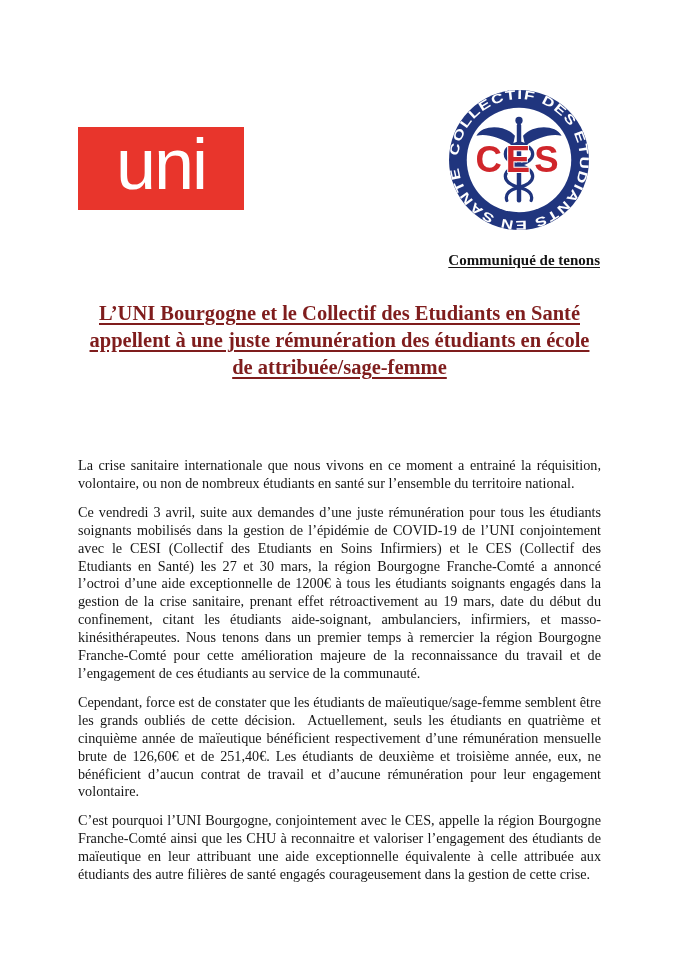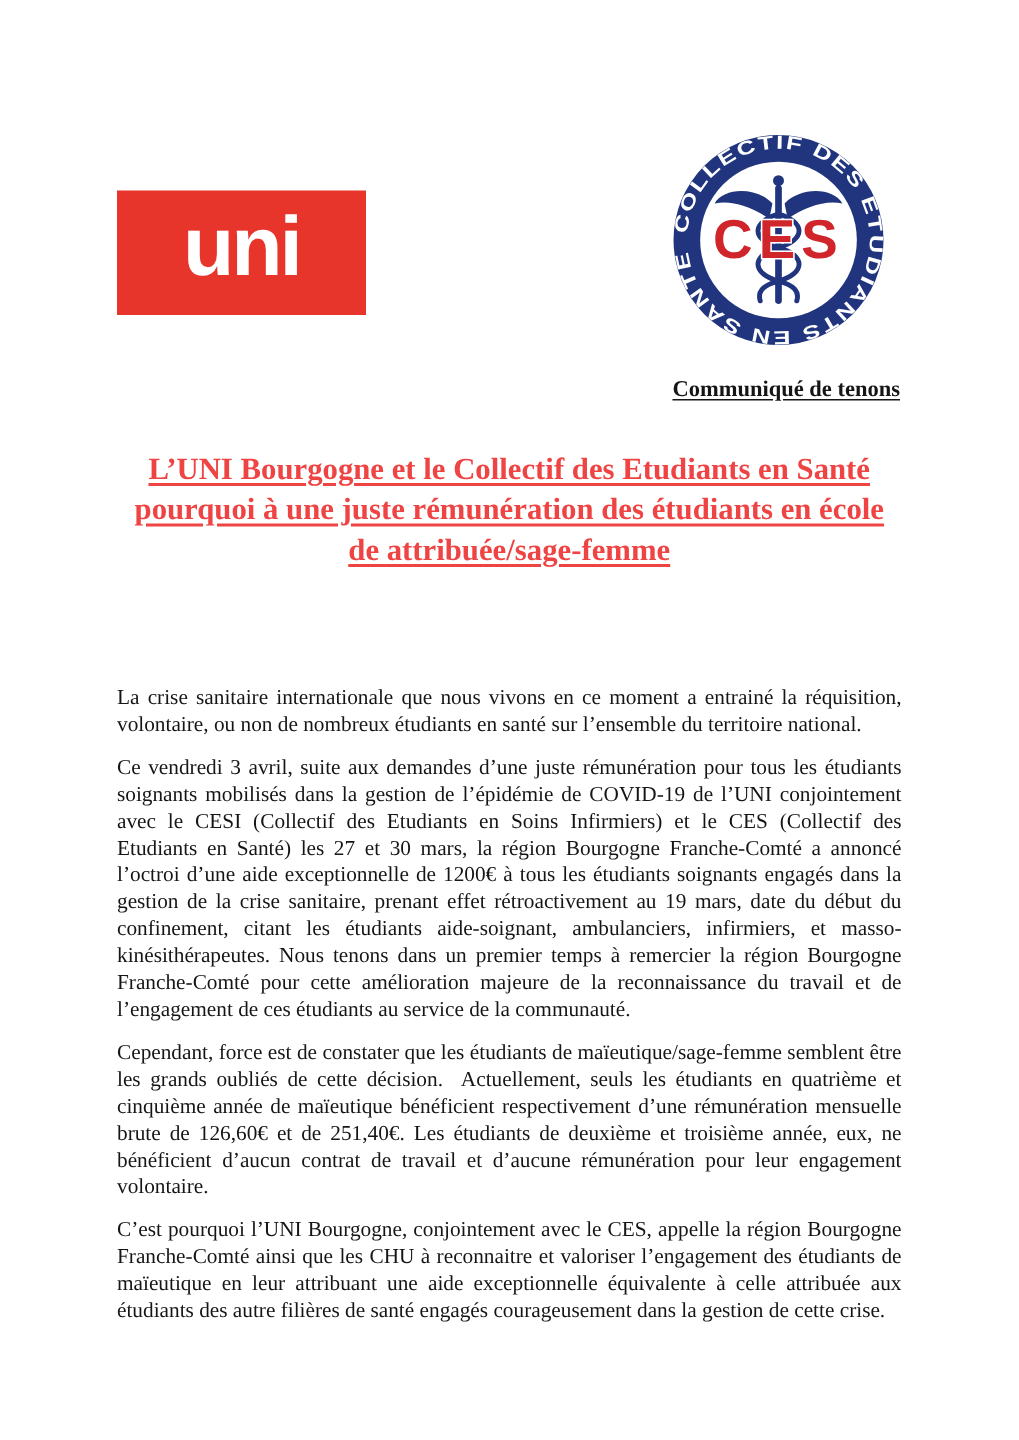--- a/index.html
+++ b/index.html
@@ -19,22 +19,22 @@
   
   .uni-logo {
     position: absolute;
     left: 78px; top: 127px;
     width: 166px; height: 83px;
     background: #e8352c;
     display: flex; align-items: center; justify-content: center;
   }
   .uni-logo .uni-text {
     font-family: "Liberation Sans", sans-serif;
-    font-weight: bold;
-    font-size: 56px;
+    font-weight: normal;
+    font-size: 72px;
     letter-spacing: -2px;
     line-height: 1;
     color: #ffffff;
     padding-bottom: 10px; 
   }
 
   
   .ces-logo {
     position: absolute;
     left: 448px; top: 89px;
@@ -74,21 +74,21 @@
   }
 
   
   .title {
     position: absolute;
     top: 300px; left: 30px; right: 30px;
     text-align: center;
     font-weight: bold;
     font-size: 20.5px;
     line-height: 27px;
-    color: #ef4444;
+    color: #7f1d1d;
   }
   .title .title-line {
     display: block;
     text-decoration: underline;
     text-underline-offset: 3px;
   }
 
   
   .body-text {
     position: absolute;
@@ -128,21 +128,21 @@
         <path class="snake" d="M70,53 C88,58 88,70 70,75 C52,80 52,92 70,97 C80,99.5 84,104 82,110"></path>
       </g>
       <text class="ces-center-text" x="70" y="82">CES</text>
     </svg>
   </div>
 
   <div class="kicker">Communiqué de tenons</div>
 
   <h1 class="title">
     <span class="title-line">L’UNI Bourgogne et le Collectif des Etudiants en Santé</span>
-    <span class="title-line">pourquoi à une juste rémunération des étudiants en école</span>
+    <span class="title-line">appellent à une juste rémunération des étudiants en école</span>
     <span class="title-line">de attribuée/sage-femme</span>
   </h1>
 
   <main class="body-text">
     <p>La crise sanitaire internationale que nous vivons en ce moment a entrainé la réquisition, volontaire, ou non de nombreux étudiants en santé sur l’ensemble du territoire national.</p>
     <p>Ce vendredi 3 avril, suite aux demandes d’une juste rémunération pour tous les étudiants soignants mobilisés dans la gestion de l’épidémie de COVID-19 de l’UNI conjointement avec le CESI (Collectif des Etudiants en Soins Infirmiers) et le CES (Collectif des Etudiants en Santé) les 27 et 30 mars, la région Bourgogne Franche-Comté a annoncé l’octroi d’une aide exceptionnelle de 1200€ à tous les étudiants soignants engagés dans la gestion de la crise sanitaire, prenant effet rétroactivement au 19 mars, date du début du confinement, citant les étudiants aide-soignant, ambulanciers, infirmiers, et masso-kinésithérapeutes. Nous tenons dans un premier temps à remercier la région Bourgogne Franche-Comté pour cette amélioration majeure de la reconnaissance du travail et de l’engagement de ces étudiants au service de la communauté.</p>
     <p>Cependant, force est de constater que les étudiants de maïeutique/sage-femme semblent être les grands oubliés de cette décision.&nbsp; Actuellement, seuls les étudiants en quatrième et cinquième année de maïeutique bénéficient respectivement d’une rémunération mensuelle brute de 126,60€ et de 251,40€. Les étudiants de deuxième et troisième année, eux, ne bénéficient d’aucun contrat de travail et d’aucune rémunération pour leur engagement volontaire.</p>
     <p class="bold">C’est pourquoi l’UNI Bourgogne, conjointement avec le CES, appelle la région Bourgogne Franche-Comté ainsi que les CHU à reconnaitre et valoriser l’engagement des étudiants de maïeutique en leur attribuant une aide exceptionnelle équivalente à celle attribuée aux étudiants des autre filières de santé engagés courageusement dans la gestion de cette crise.</p>
   </main>
 

